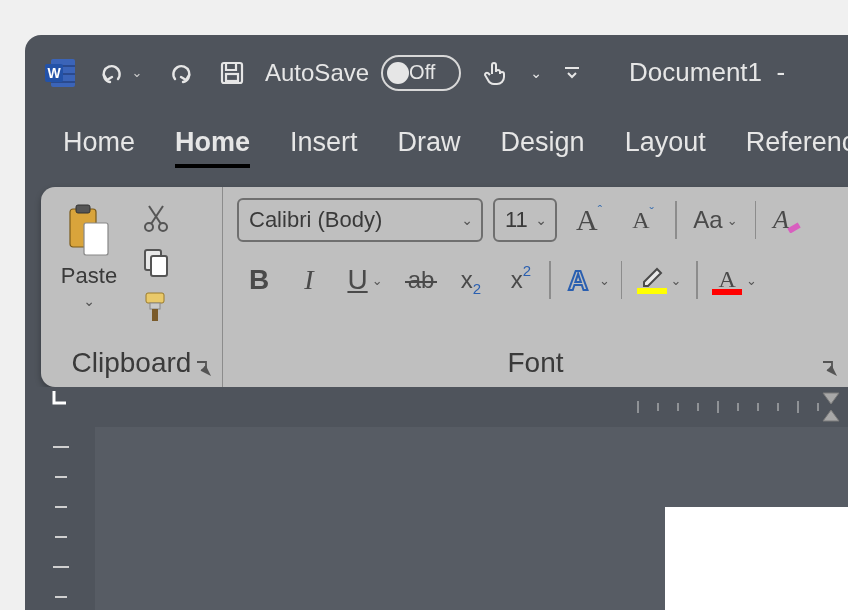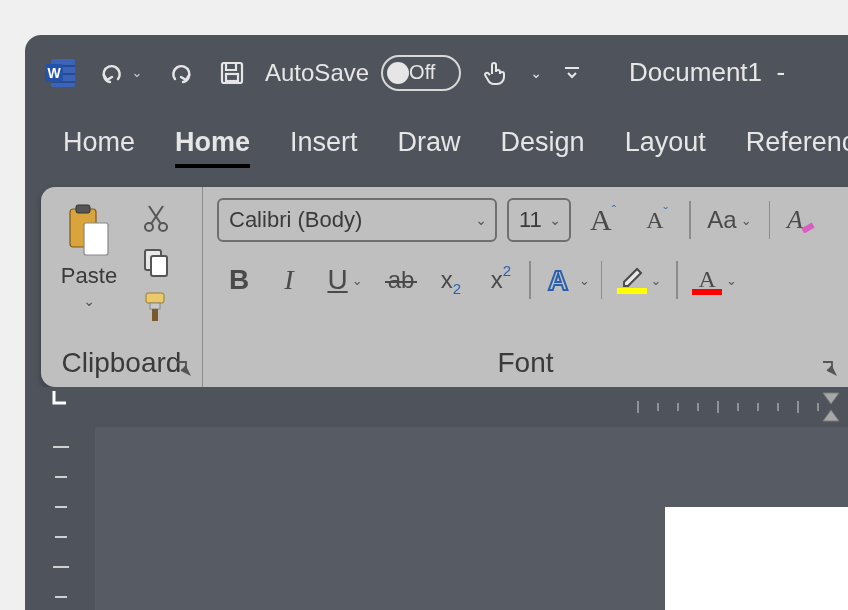--- a/index.html
+++ b/index.html
@@ -90,21 +90,21 @@
   .clip-stack { display: flex; flex-direction: column; gap: 10px; align-items: center; justify-content: flex-start; padding-top: 4px; }
   .clip-stack .ic { width: 34px; height: 34px; display: flex; align-items: center; justify-content: center; }
   
   .font-body { display: flex; flex-direction: column; gap: 14px; height: 140px; }
   .font-row { display: flex; align-items: center; gap: 10px; }
   .combo {
     height: 44px; border: 2px solid #6f6f6f; border-radius: 6px;
     background: #bfbfbf; display: flex; align-items: center; justify-content: space-between;
     padding: 0 8px 0 10px; font-size: 22px; color: #3a3a3a;
   }
-  .combo.font-name { width: 280px; }
+  .combo.font-name { width: 246px; }
   .combo.font-size { width: 64px; }
   .combo .chev { font-size: 14px; color: #555; }
   .fbtn {
     height: 46px; display: flex; align-items: center; justify-content: center;
     color: #4a4a4a; position: relative;
   }
   .fbtn .chev { font-size: 13px; color: #555; margin-left: 4px; }
   .vsep { width: 1.5px; height: 38px; background: #8c8c8c; }
   
   .ruler-corner {
@@ -210,21 +210,21 @@
     <div class="tab active">Home</div>
     <div class="tab">Insert</div>
     <div class="tab">Draw</div>
     <div class="tab">Design</div>
     <div class="tab">Layout</div>
     <div class="tab">References</div>
   </div>
 
   <div class="ribbon">
 
-    <div class="group" style="width:162px;padding-left:8px;">
+    <div class="group" style="width:182px;padding-left:8px;">
       <div class="clipboard-body">
         <div class="paste-big">
           <svg width="50" height="56" viewBox="0 0 50 56">
             <rect x="6" y="6" width="26" height="38" rx="3" fill="#d9a43b" stroke="#7a5a1a" stroke-width="1.2"></rect>
             <rect x="12" y="2" width="14" height="8" rx="2" fill="#555" stroke="#333"></rect>
             <rect x="20" y="20" width="24" height="32" rx="2" fill="#fff" stroke="#888" stroke-width="1.2"></rect>
           </svg>
           <span class="label">Paste</span>
           <span class="chev">⌄</span>
         </div>

